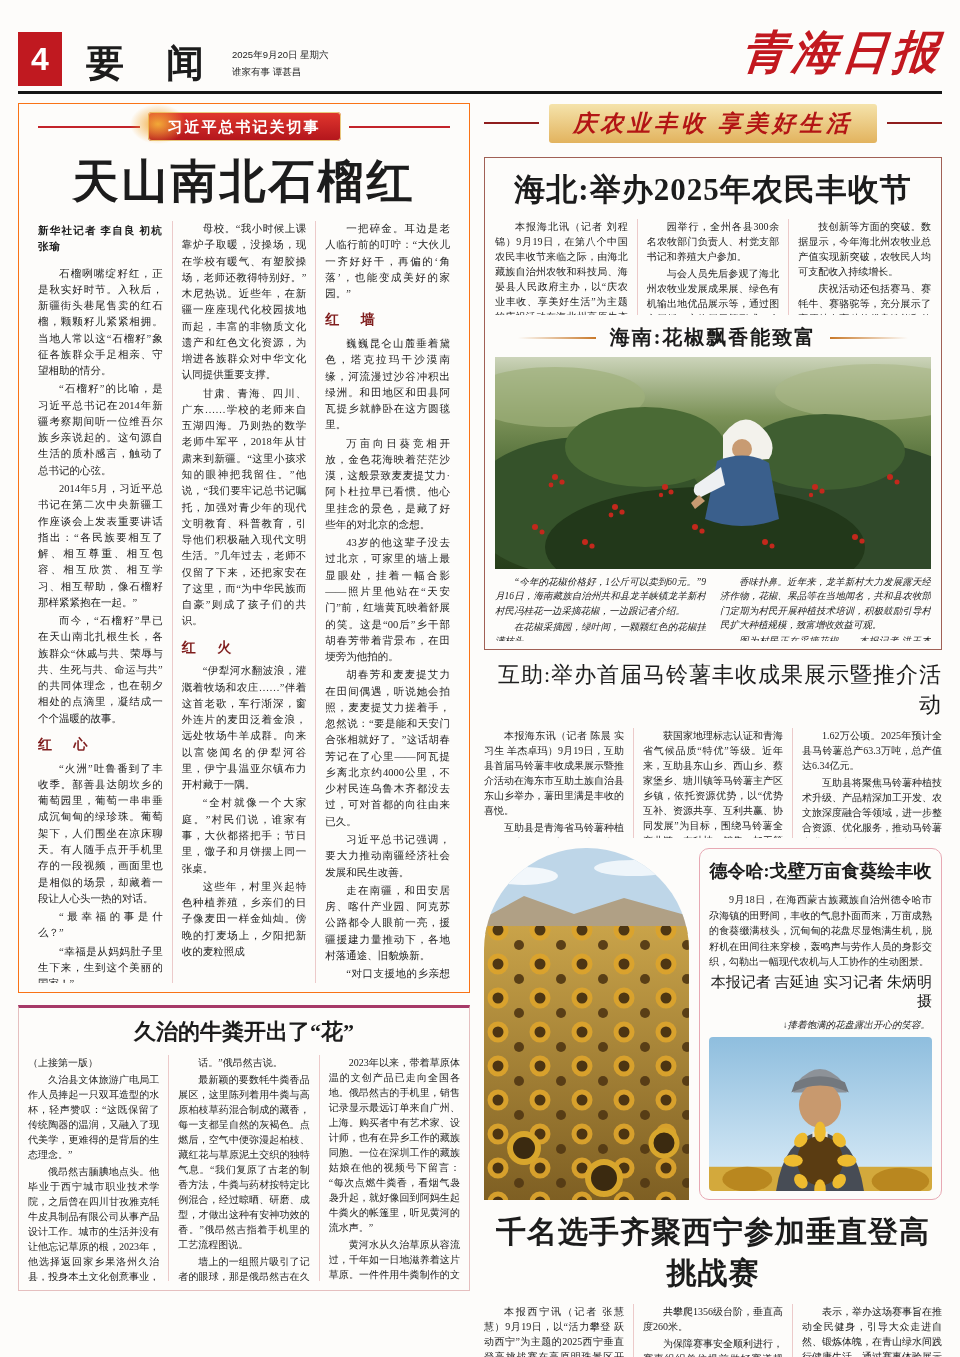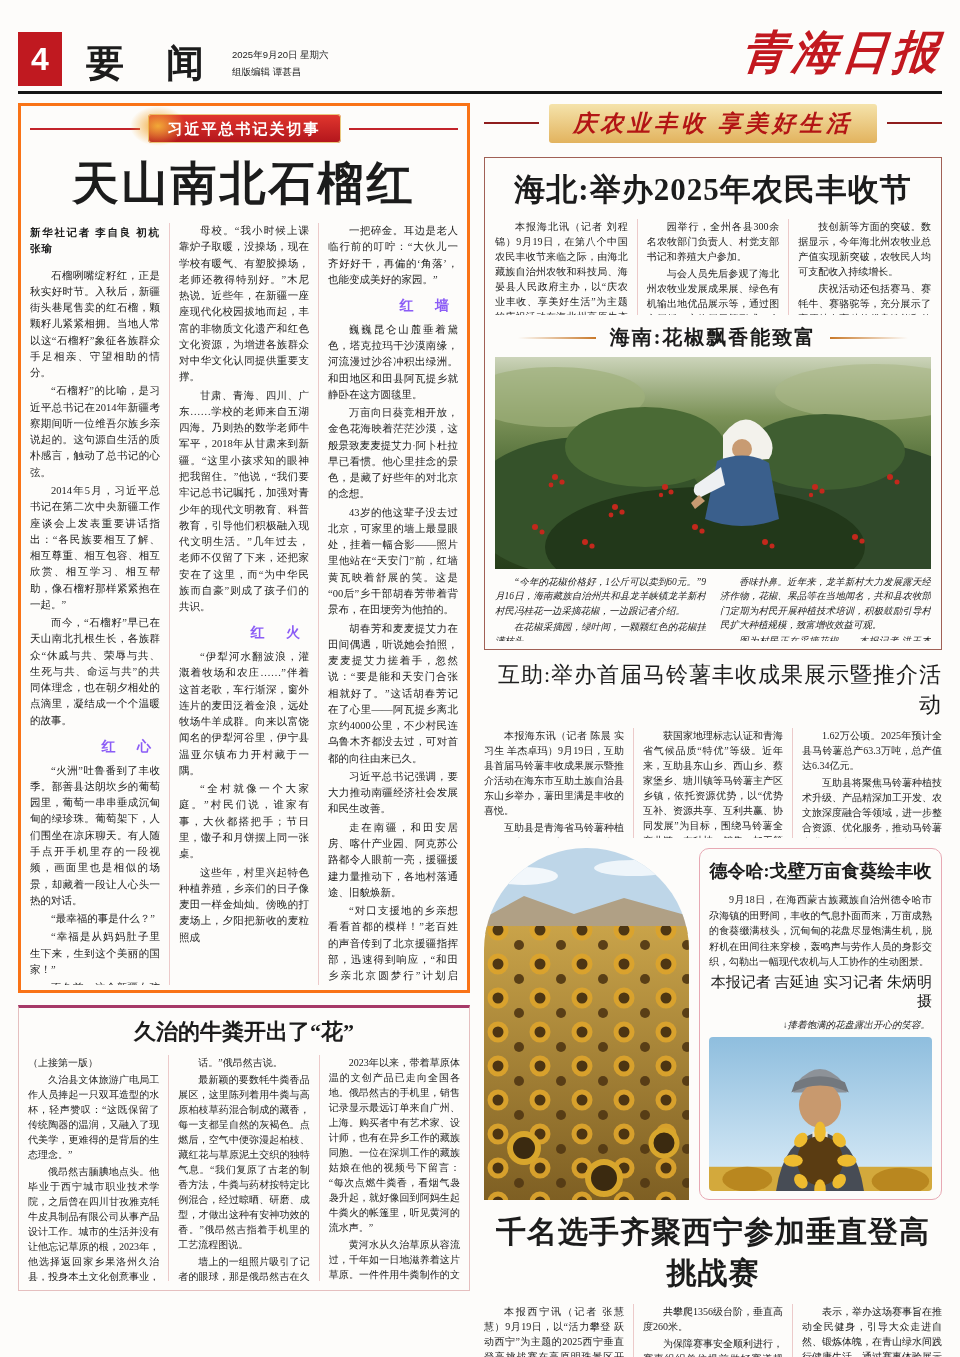--- a/index.html
+++ b/index.html
@@ -18,25 +18,25 @@
   .hrule{height:3px;background:#151515;margin-top:5px;}
   
   main{display:flex;gap:14px;margin-top:9px;}
   .colL{width:452px;flex:none;}
   .colR{flex:1;min-width:0;}
   .cols{display:flex;}
   .tcol{flex:1;min-width:0;overflow:hidden;text-align:justify;font-size:10.5px;line-height:1.55;}
   .tcol+.tcol{border-left:1px solid #eccaca;margin-left:9px;padding-left:9px;}
   .ln{margin:0 0 2px;text-indent:2em;}
   .ln.by{font-weight:700;text-indent:0;letter-spacing:1px;margin:2px 0 10px;}
-  .ln.h{color:#8b5cf6;text-align:right;text-indent:0;font-weight:700;font-size:14px;letter-spacing:9px;margin:7px 0 5px;}
+  .ln.h{color:#7f1d1d;text-align:left;text-indent:0;font-weight:700;font-size:14px;letter-spacing:9px;margin:7px 0 5px;}
   .ln.mark{text-indent:0;}
   .ln.cap{font-style:italic;}
   
-  .leadbox{border:3px solid #f97316;padding:8px 9px;height:890px;box-sizing:border-box;}
+  .leadbox{border:1px solid #f97316;padding:8px 19px;height:890px;box-sizing:border-box;}
   .kickrow{display:flex;align-items:center;gap:8px;}
   .kickline{flex:1;height:2px;background:#c3242a;}
   .kicker{position:relative;z-index:0;background:linear-gradient(180deg,#e2372e,#b2151c);color:#fff;
           font:700 15px/1 "Liberation Sans","DejaVu Sans",sans-serif;padding:7px 20px;border-radius:4px;
           letter-spacing:2px;box-shadow:inset 0 0 0 1px #e9c97f;}
   .kicker::before{content:"";position:absolute;z-index:-1;left:-18px;top:-8px;width:56px;height:40px;
           background:radial-gradient(closest-side,#f2a937,rgba(242,169,55,0));}
   .leadhead{font-size:46px;font-weight:900;text-align:center;letter-spacing:3px;margin:10px 0 8px;}
   .leadbox .tcol{height:762px;}
   
@@ -82,21 +82,21 @@
 
 <div class="sheet">
 
   <header class="hdr">
     <div class="pageno">4</div>
     <div class="sect">
       <span>要</span><span>闻</span>
     </div>
     <div class="dateblk">
       <div>2025年9月20日 星期六</div>
-      <div>组版编辑 谭甚昌</div>
+      <div>谁家有事 谭甚昌</div>
     </div>
     <div class="masthead">青海日报</div>
   </header>
   <div class="hrule"></div>
 
   <main>
 
     <div class="colL">
       <section class="leadbox">
         <div class="kickrow">

